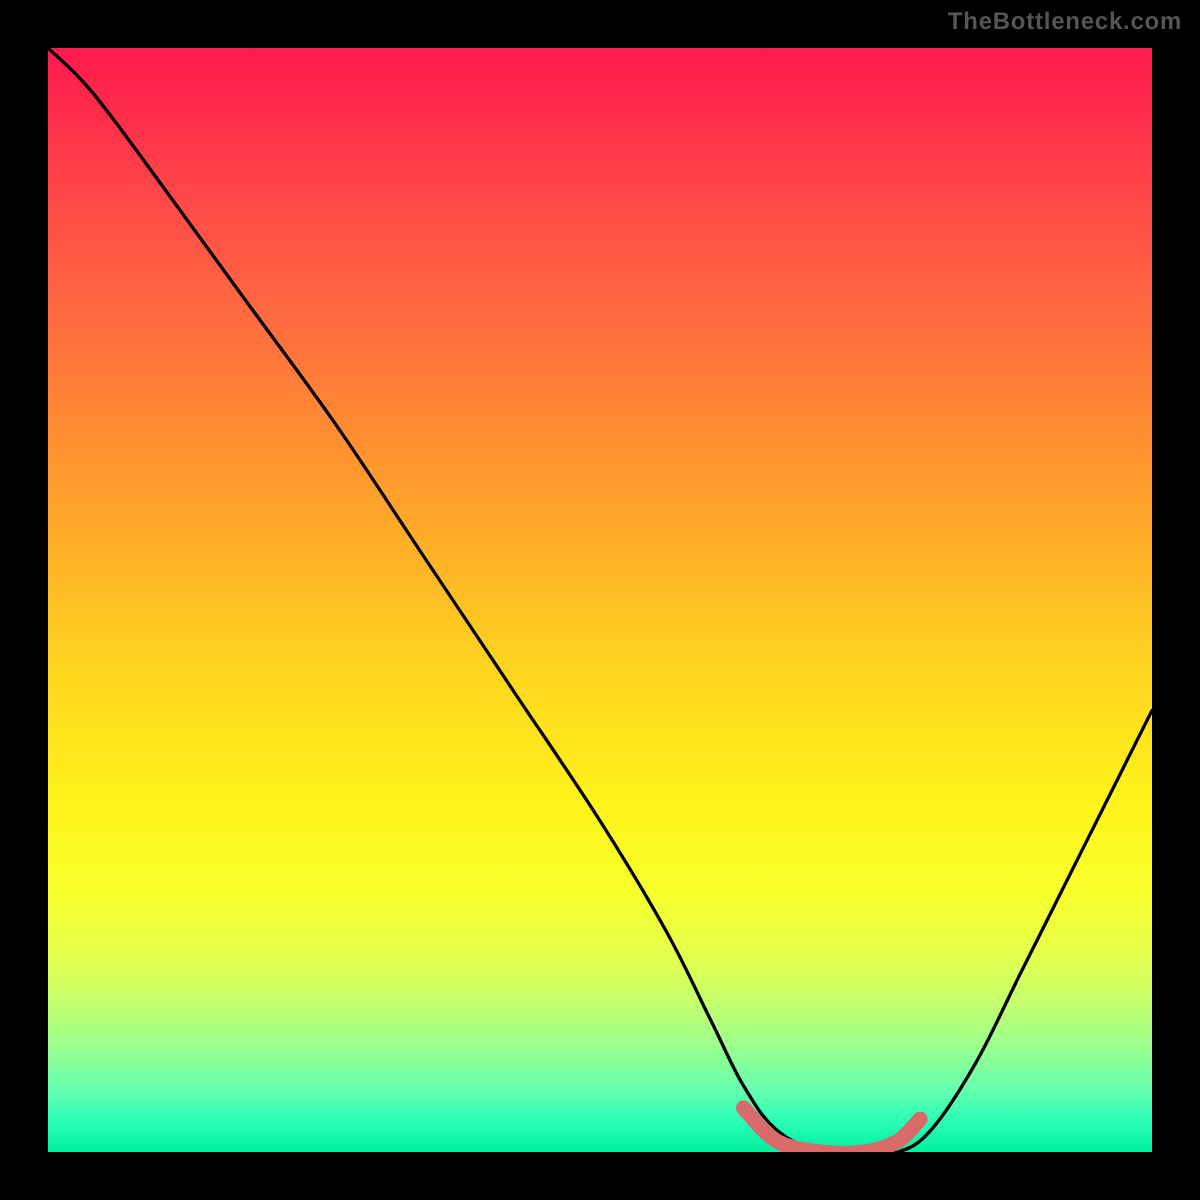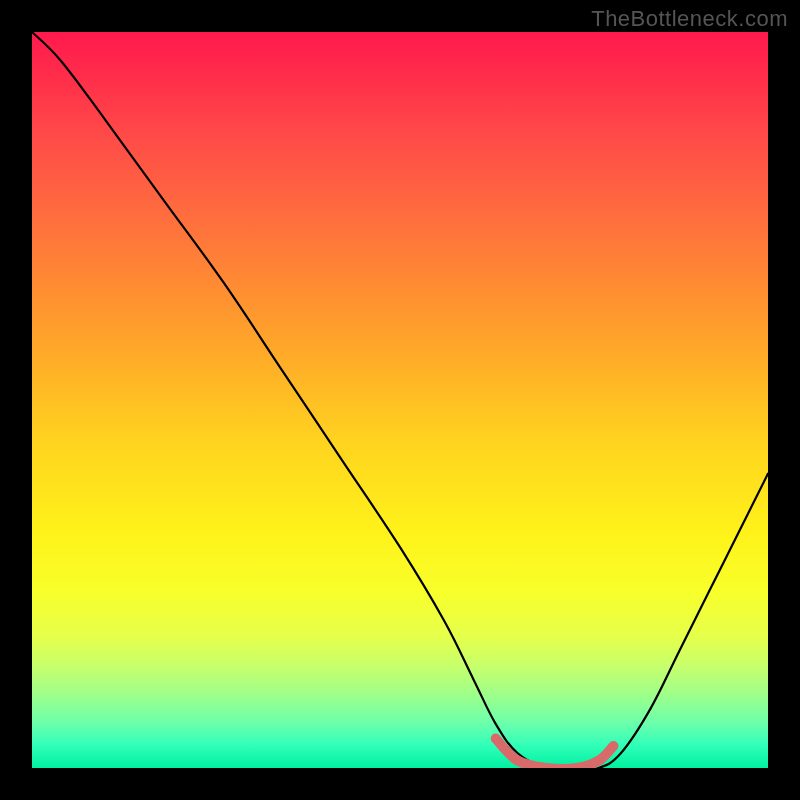--- a/index.html
+++ b/index.html
@@ -8,22 +8,22 @@
     height: 800px;
     background: #000;
     position: relative;
     font-family: Arial, sans-serif;
   }
   .watermark {
     position: absolute;
     top: 6px;
     right: 12px;
     color: #555;
-    font-size: 22px;
-    font-weight: 400;
+    font-size: 16px;
+    font-weight: 700;
     letter-spacing: 0.5px;
     z-index: 10;
   }
   .plot-area {
     position: absolute;
     left: 32px;
     top: 32px;
     width: 736px;
     height: 736px;
     overflow: hidden;

